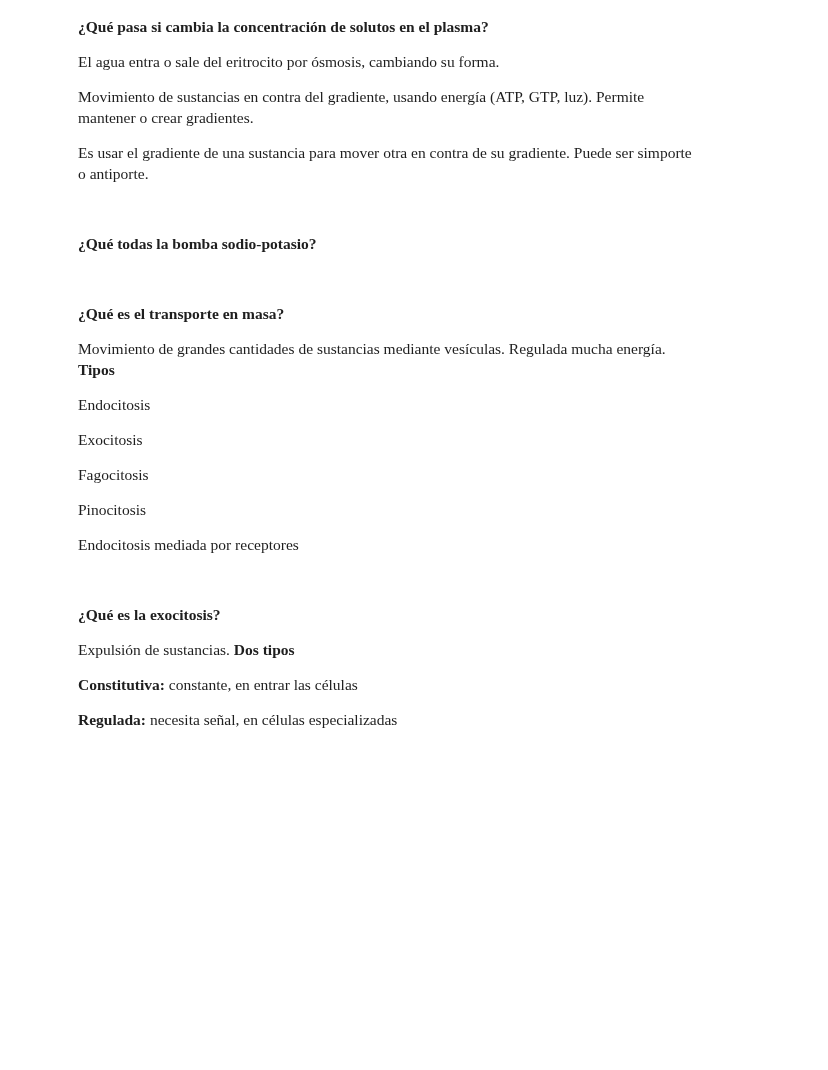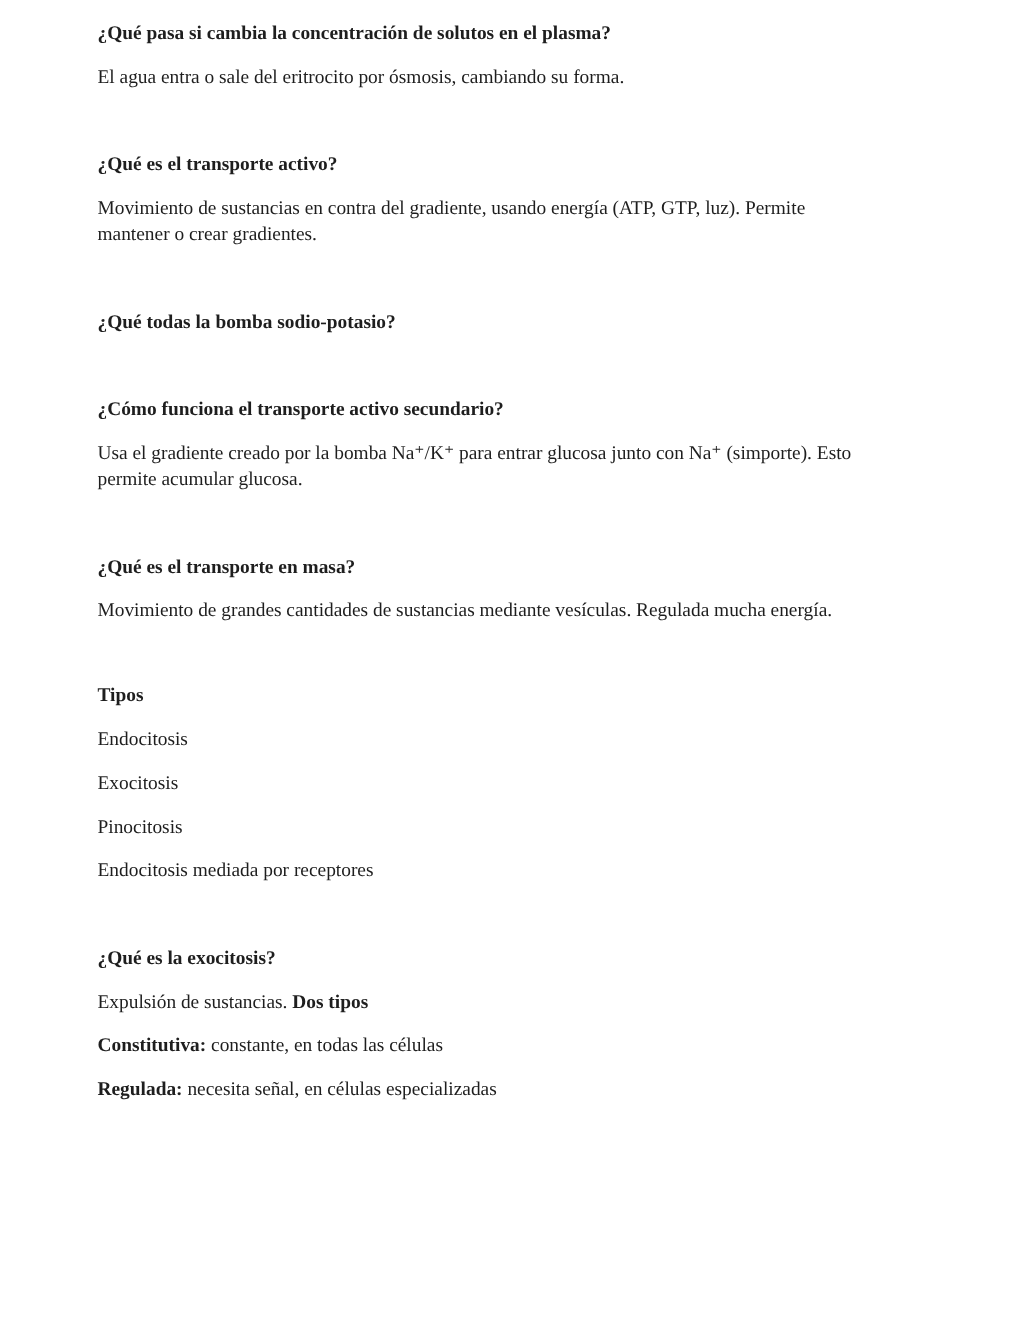--- a/index.html
+++ b/index.html
@@ -34,61 +34,57 @@
     margin: 14px 0;
     max-width: 682px;
     white-space: pre-line;
   }
   .qa b.block {
     display: block;
     font-weight: bold;
   }
   .qa b {
     font-weight: bold;
-    margin-top: 47px;
   }
 </style>
 </head>
 <body>
 
 <div class="page">
 
   <section class="qa">
     <h3>¿Qué pasa si cambia la concentración de solutos en el plasma?</h3>
     <p>El agua entra o sale del eritrocito por ósmosis, cambiando su forma.</p>
   </section>
 
   <section class="qa">
-    <h3>¿Qué es el transporte activo?</h3>
     <p>Movimiento de sustancias en contra del gradiente, usando energía (ATP, GTP, luz). Permite
 mantener o crear gradientes.</p>
   </section>
 
   <section class="qa">
+    <p>Es usar el gradiente de una sustancia para mover otra en contra de su gradiente. Puede ser simporte
+o antiporte.</p>
   </section>
 
   <section class="qa">
     <h3>¿Qué todas la bomba sodio-potasio?</h3>
   </section>
 
-  <section class="qa">
-    <h3>¿Cómo funciona el transporte activo secundario?</h3>
-    <p>Usa el gradiente creado por la bomba Na⁺/K⁺ para entrar glucosa junto con Na⁺ (simporte). Esto
-permite acumular glucosa.</p>
-  </section>
 
   <section class="qa">
     <h3>¿Qué es el transporte en masa?</h3>
     <p><span>Movimiento de grandes cantidades de sustancias mediante vesículas. Regulada mucha energía.</span><b class="block">Tipos</b></p>
     <p>Endocitosis</p>
     <p>Exocitosis</p>
+    <p>Fagocitosis</p>
     <p>Pinocitosis</p>
     <p>Endocitosis mediada por receptores</p>
   </section>
 
   <section class="qa">
     <h3>¿Qué es la exocitosis?</h3>
     <p><span>Expulsión de sustancias. </span><b>Dos tipos</b></p>
-    <p><b>Constitutiva:</b><span> constante, en todas las células</span></p>
+    <p><b>Constitutiva:</b><span> constante, en entrar las células</span></p>
     <p><b>Regulada:</b><span> necesita señal, en células especializadas</span></p>
   </section>
 
 </div>
 
 </body></html>

